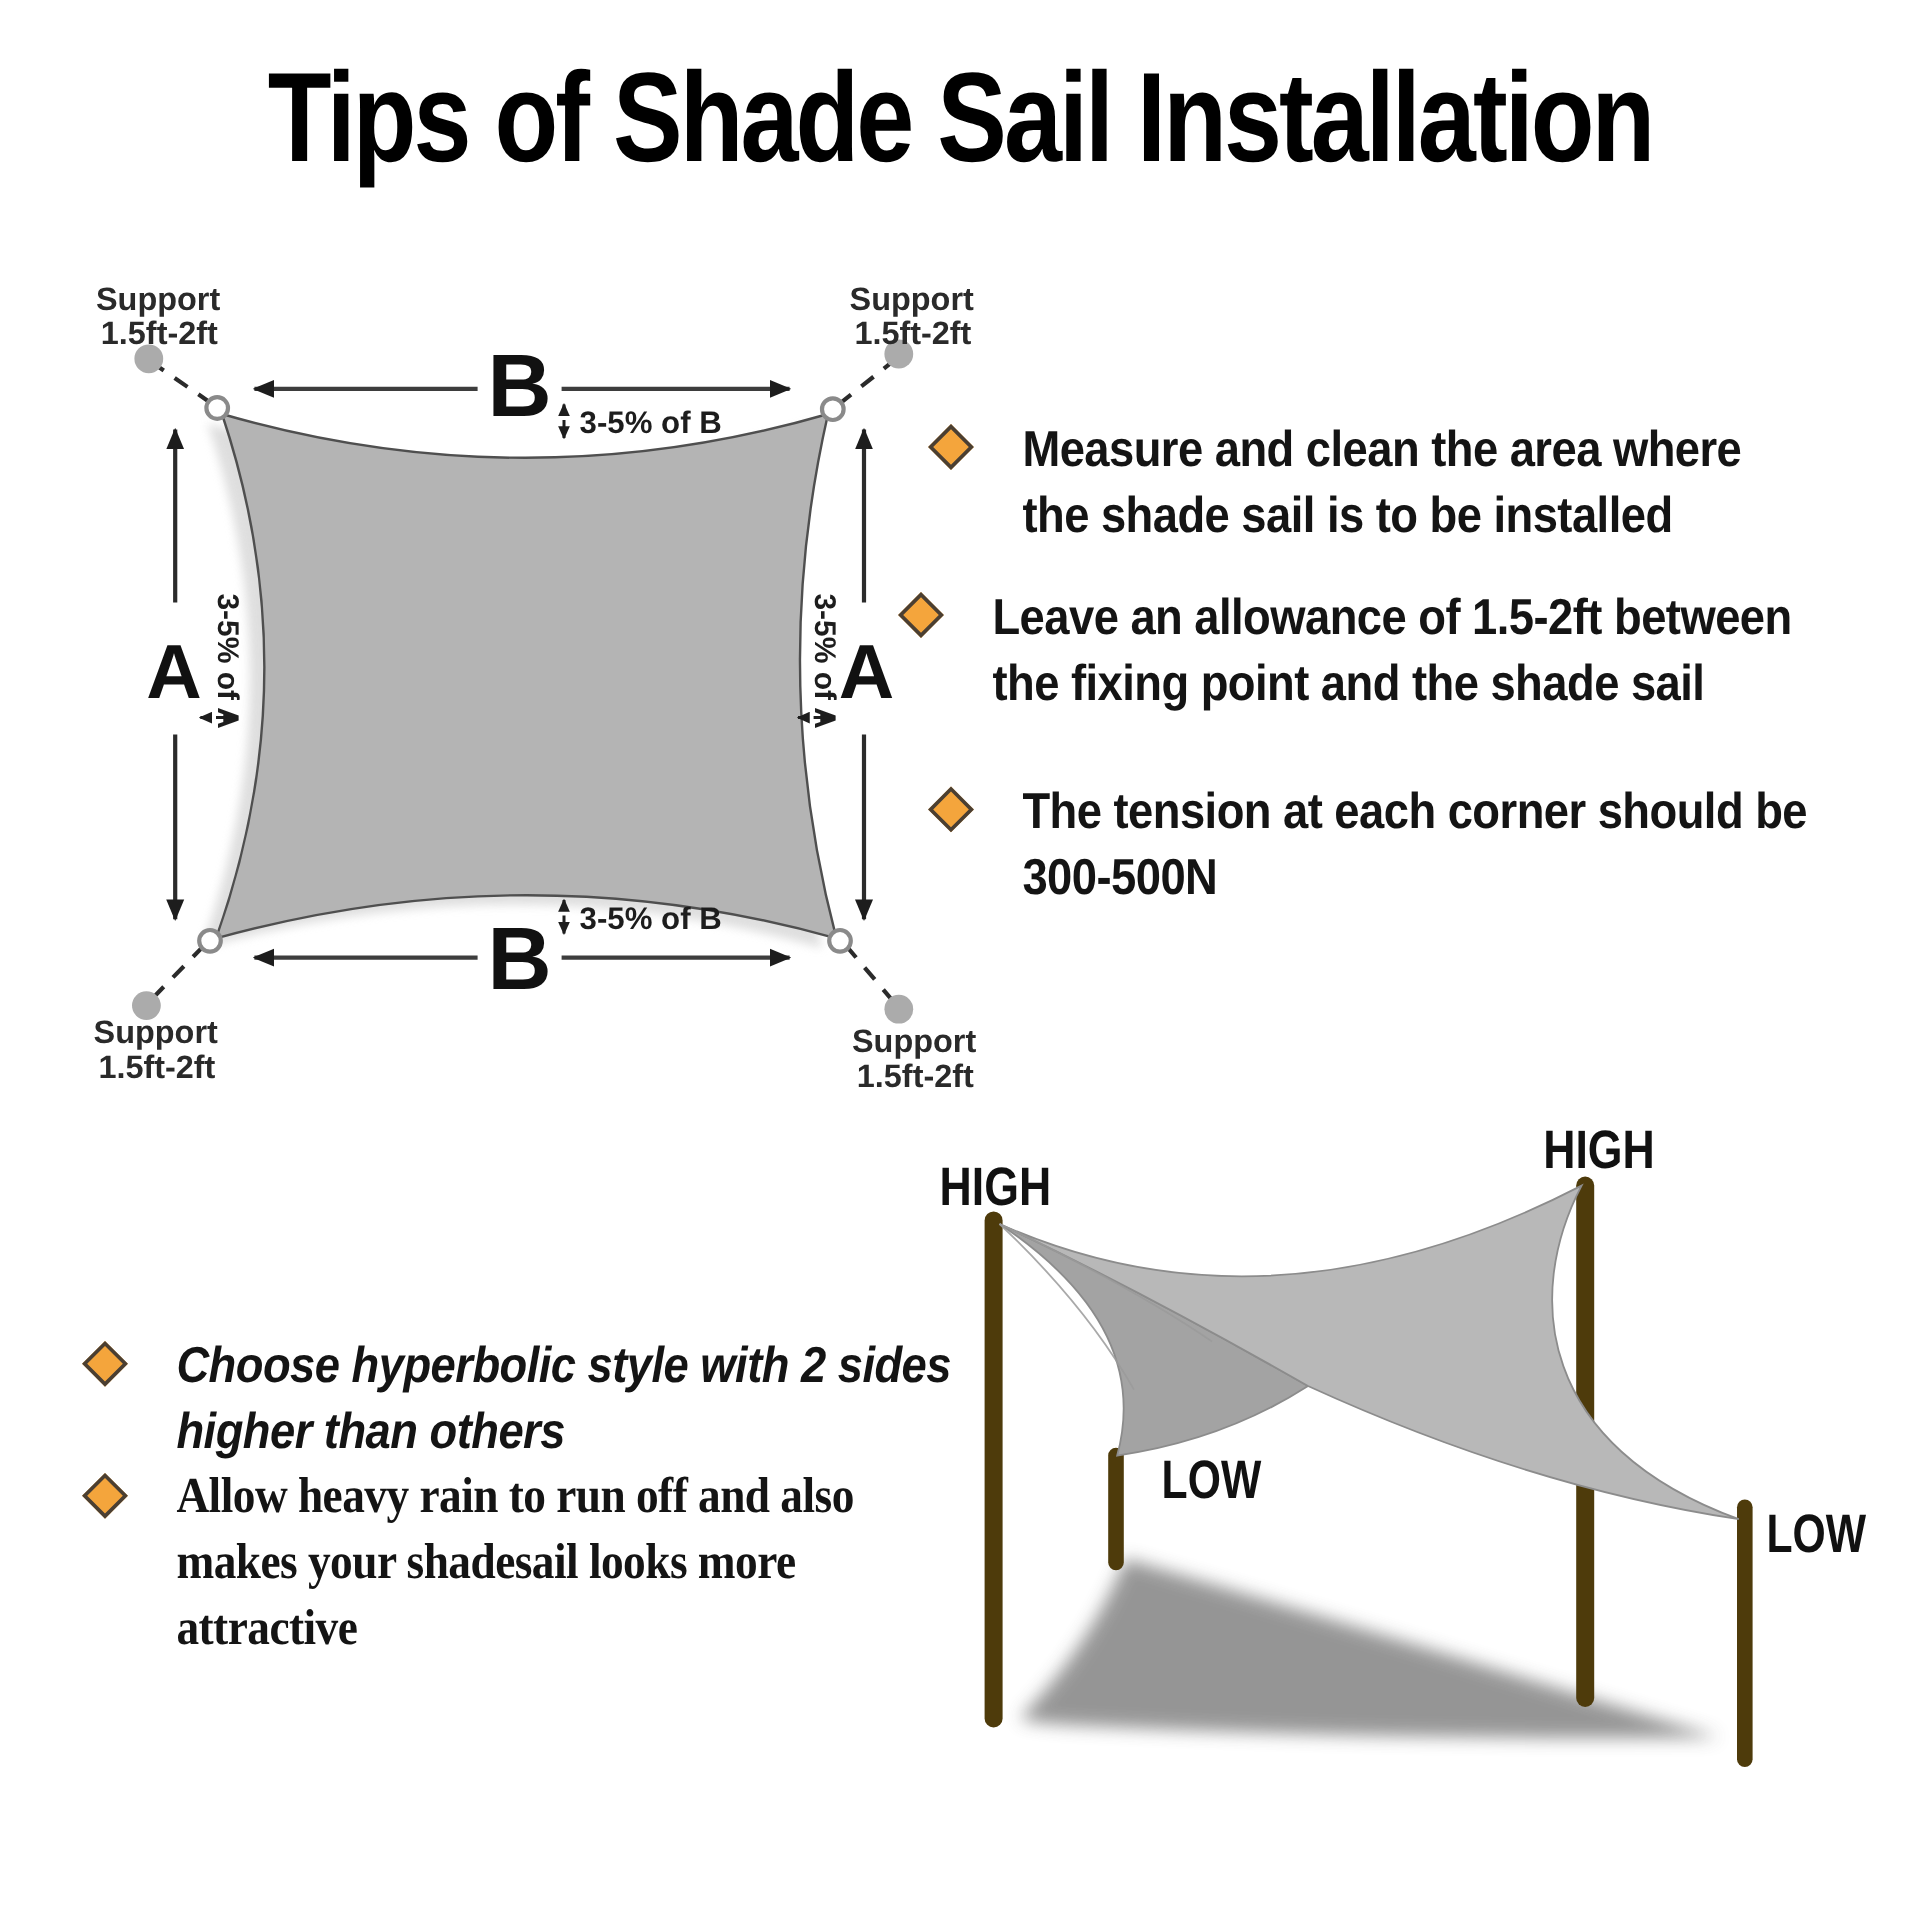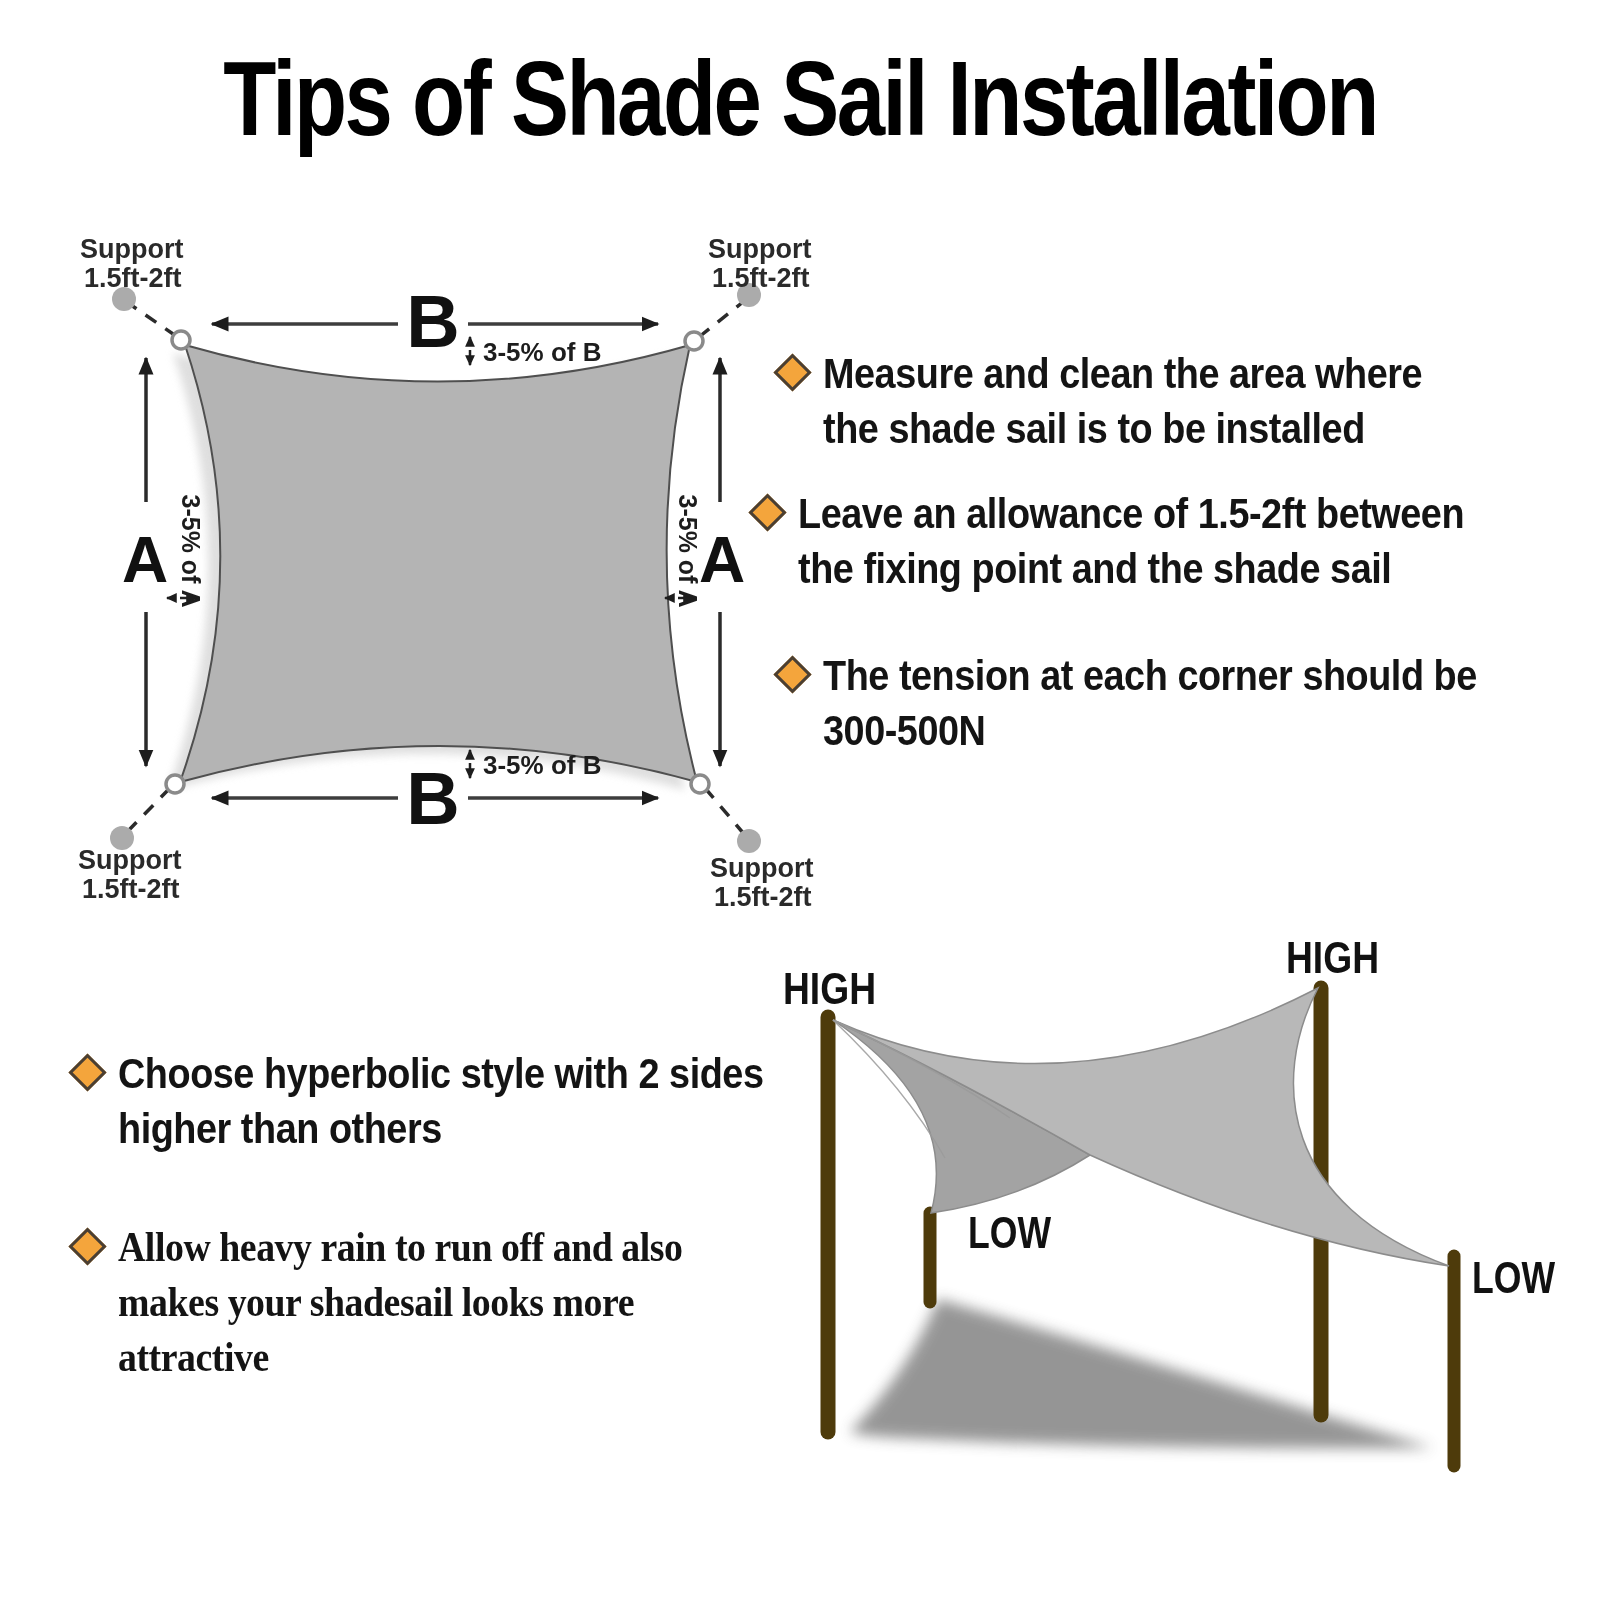--- a/index.html
+++ b/index.html
@@ -6,21 +6,21 @@
   body{
     width:1600px;height:1600px;position:relative;background:#ffffff;
     font-family:"Liberation Sans","DejaVu Sans",sans-serif;overflow:hidden;
   }
   #title{
     position:absolute;top:38px;left:0;width:1600px;text-align:center;
     font-size:106px;font-weight:700;color:#000;letter-spacing:-3px;
     transform:scaleX(0.82);transform-origin:800px 50%;white-space:nowrap;
   }
   svg.layer{position:absolute;top:0;left:0;}
-  .bullet{position:absolute;display:flex;align-items:flex-start;}
+  .bullet{position:absolute;display:flex;align-items:flex-start;gap:29px;}
   .diamond{
     width:21px;height:21px;flex:none;margin-top:13px;margin-left:6px;
     background:#f4a53c;border:3px solid #4a3f33;transform:rotate(45deg);
   }
   .bullet .text{
     margin-left:17px;font-size:42px;font-weight:700;color:#141414;
     line-height:55px;letter-spacing:-0.5px;
     transform:scaleX(0.9);transform-origin:left top;white-space:nowrap;
   }
   .svgtxt{font-family:"Liberation Sans","DejaVu Sans",sans-serif;}
@@ -161,21 +161,21 @@
   </div>
 </div>
 <div class="bullet" style="left:773px;top:648px;">
   <div class="diamond"></div>
   <div class="text">
     <div>The tension at each corner should be</div>
     <div>300-500N</div>
   </div>
 </div>
 
-<div class="bullet" style="left:68px;top:1046px;">
+<div class="bullet" style="left:68px;top:1110px;font-style:italic;">
   <div class="diamond"></div>
   <div class="text">
     <div>Choose hyperbolic style with 2 sides</div>
     <div>higher than others</div>
   </div>
 </div>
 <div class="bullet" style="left:68px;top:1220px;font-family:Liberation Serif, serif;">
   <div class="diamond"></div>
   <div class="text">
     <div>Allow heavy rain to run off and also</div>

